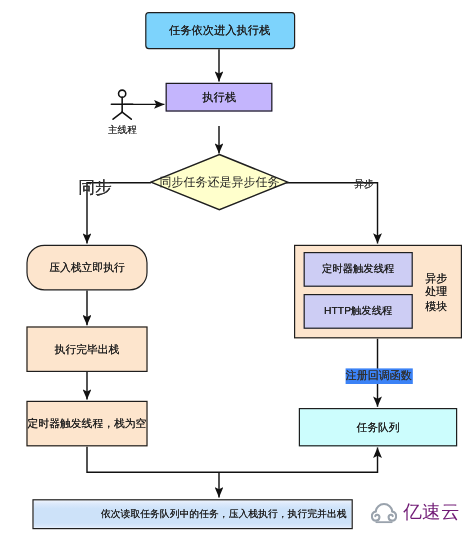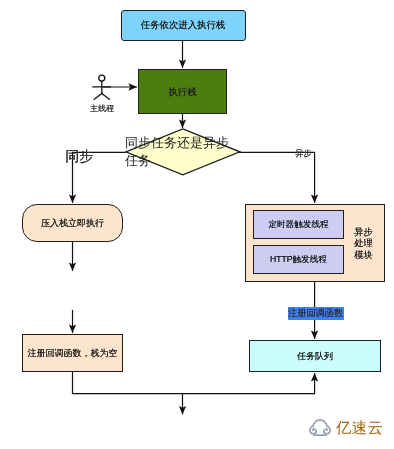--- a/index.html
+++ b/index.html
@@ -60,33 +60,37 @@
   <div class="lbl" id="l-actor">主线程</div>
 
   <div id="n-decision">
     <svg width="116" height="48" viewBox="0 0 116 48">
       <path d="M57.8,0.8 L114.8,23.8 L57.8,46.8 L0.8,23.8 Z" fill="#ffffcc" stroke="#1f1f1f" stroke-width="1.25"></path>
     </svg>
     <span id="t-decision">同步任务还是异步任务</span>
   </div>
 
   <div class="node" id="n-push">压入栈立即执行</div>
-  <div class="node" id="n-empty">注册回调函数，栈为空</div>
+  <div class="node" id="n-pop">执行完毕出栈</div>
+  <div class="node" id="n-empty">定时器触发线程，栈为空</div>
 
   <div class="node" id="n-async">
     <div class="node" id="n-timer">定时器触发线程</div>
     <div class="node" id="n-http">HTTP触发线程</div>
     <div id="t-async">
       <div>异步</div>
       <div>处理</div>
       <div>模块</div>
     </div>
   </div>
 
   <div class="node" id="n-queue">任务队列</div>
+  <div class="node" id="n-read">
+    <span id="t-read">依次读取任务队列中的任务，压入栈执行，执行完并出栈</span>
+  </div>
 
   <div class="lbl" id="l-sync">同步</div>
   <div class="lbl" id="l-async">异步</div>
   <div class="lbl" id="l-cb">注册回调函数</div>
 
   <div id="watermark">
     <svg id="wm-logo" width="22" height="17.3" viewBox="0.5 0 86.5 68">
       <g fill="none" stroke="#9aa3ad" stroke-width="6.8" stroke-linecap="round">
         <path d="M16.8,28.6 A16.3,16.3 0 0,0 4.2,46.0 A13.8,13.8 0 0,0 17.5,58.4
                  A11.2,11.2 0 0,0 28.7,48.7 A8.6,8.6 0 0,0 22.2,39.3
@@ -99,38 +103,38 @@
       </g>
     </svg>
     <span id="wm-text">亿速云</span>
   </div>
 
 </div>
 
 <style>
   #n-enter{left:120.5px;top:10px;width:125px;height:31px;background:#7dd3fc;
            border-radius:3px;font-size:9.4px;}
-  #n-exec{left:138px;top:69px;width:89px;height:45px;background:#4d7c0f;font-size:9.4px;padding-top:1.5px;}
+  #n-exec{left:138px;top:69px;width:89px;height:24px;background:#c4b5fd;font-size:9.4px;padding-top:1.5px;}
   #l-actor{left:90px;top:103px;font-size:8px;}
   #n-decision{position:absolute;left:125px;top:127.8px;width:116px;height:48px;}
   #t-decision{position:absolute;left:0;top:0;width:116px;height:47.5px;
-              display:flex;align-items:center;justify-content:center;font-size:13px;
+              display:flex;align-items:center;justify-content:center;font-size:10px;
               color:#1f1f1f;}
   #n-push{left:22px;top:203.8px;width:101px;height:38.6px;background:#fde5cd;font-size:9px;border-radius:15px;}
   #n-pop{left:22px;top:271.8px;width:101px;height:38.6px;background:#fde5cd;font-size:9px;}
   #n-empty{left:22px;top:333.8px;width:101px;height:38.6px;background:#fde5cd;font-size:9px;}
   #n-async{left:245px;top:204px;width:140px;height:78px;background:#fde5cd;display:block;}
   #n-timer{left:7px;top:5px;width:91px;height:29px;background:#cdcdf4;font-size:8.6px;}
   #n-http{left:7px;top:40px;width:91px;height:29px;background:#cdcdf4;font-size:8.6px;}
   #t-async{position:absolute;left:99.5px;top:21.5px;width:36px;text-align:center;
            font-size:9.2px;color:#1f1f1f;line-height:11.5px;}
   #n-queue{left:249px;top:340px;width:132px;height:31.5px;background:#ccfdfd;font-size:9px;}
   #n-read{left:26.6px;top:415.5px;width:267px;height:25.5px;
           background:linear-gradient(180deg,#eef4fd 0%,#dce9fb 12%,#cde2f9 30%,#cde2f9 82%,#d9e8fb 94%,#eaf2fd 100%);
           font-size:8.2px;display:block;}
   #t-read{position:absolute;left:56.5px;top:7px;white-space:nowrap;}
   #l-sync{left:65.2px;top:147.5px;font-size:14px;}
   #l-async{left:295.2px;top:147.5px;font-size:8.2px;}
   #l-cb{left:287.5px;top:306.5px;font-size:9.2px;background:#3b82f6;padding:0 0.5px;}
   #watermark{position:absolute;left:309px;top:418.7px;display:flex;align-items:flex-start;}
   #wm-logo{display:block;margin-top:0.5px;}
-  #wm-text{font-size:15.5px;color:#a16207;line-height:15.5px;margin-left:5px;margin-top:1.6px;letter-spacing:0.2px;}
+  #wm-text{font-size:15.5px;color:#701a75;line-height:15.5px;margin-left:5px;margin-top:1.6px;letter-spacing:0.2px;}
 </style>
 
 </body></html>

